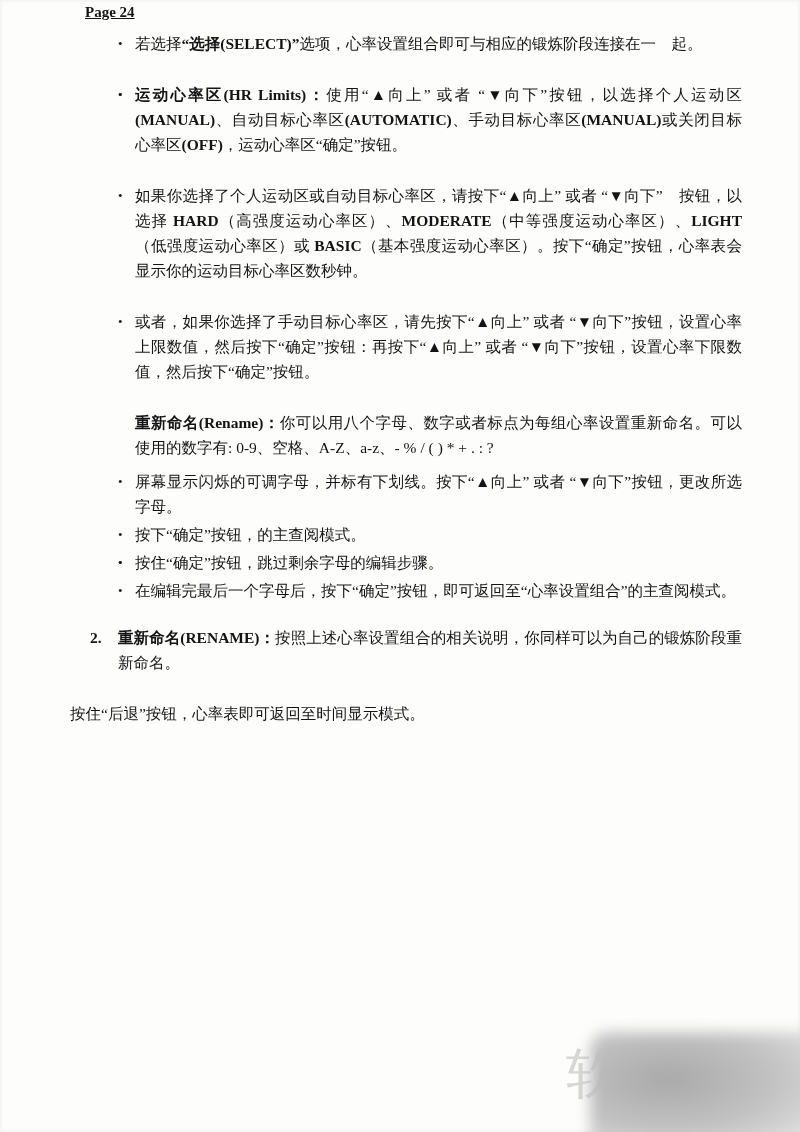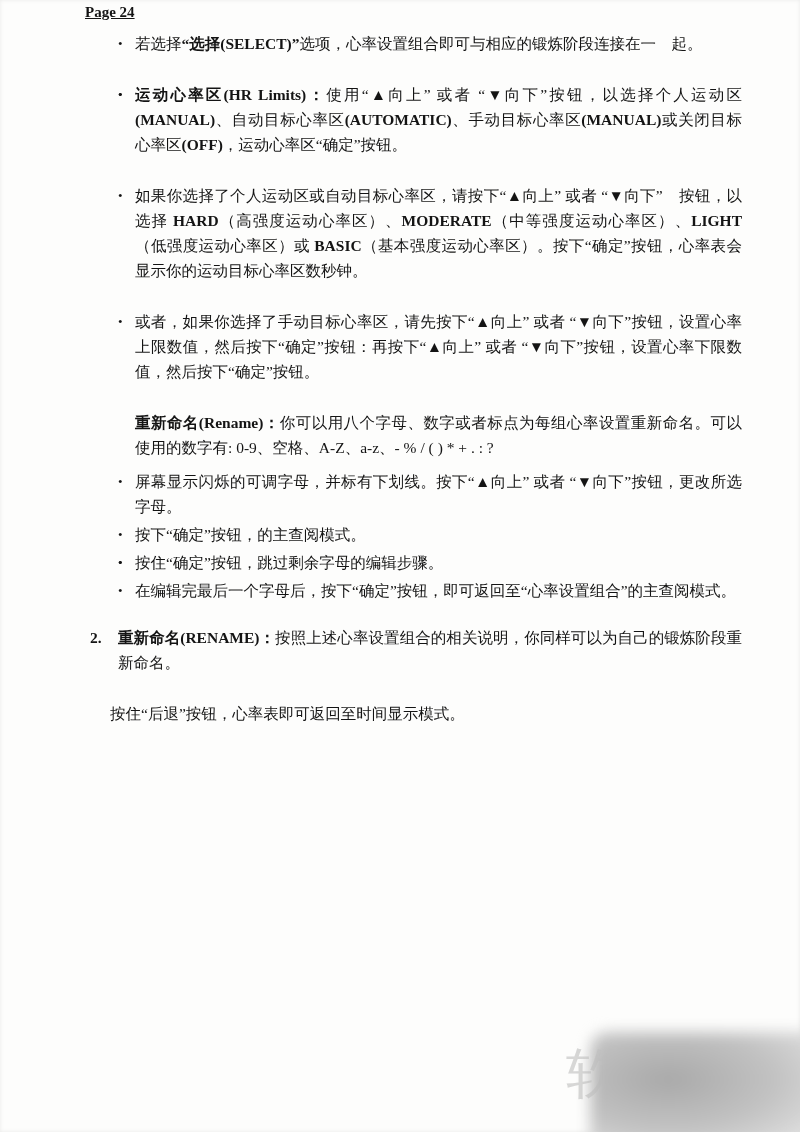--- a/index.html
+++ b/index.html
@@ -28,21 +28,21 @@
     line-height:25px;
     margin:0 0 26px 0;
     text-align:justify;
   }
   .block:has(+ .tight){margin-bottom:9px;}
   .block.tight{margin-bottom:3px;}
   .block.numbered{margin-top:22px;}
   .block.bullet{padding-left:73px;}
   .block.plain{padding-left:73px;}
   .block.numbered{padding-left:56px;}
-  .block.plain-left{padding-left:8px;margin-top:4px;margin-left:40px;}
+  .block.plain-left{padding-left:8px;margin-top:4px;}
   .marker{
     position:absolute;left:56px;top:0;
     font-size:13px;
   }
   .num{
     position:absolute;left:28px;top:0;
     font-weight:bold;
   }
   .b{font-weight:bold;}
   .watermark-text{

